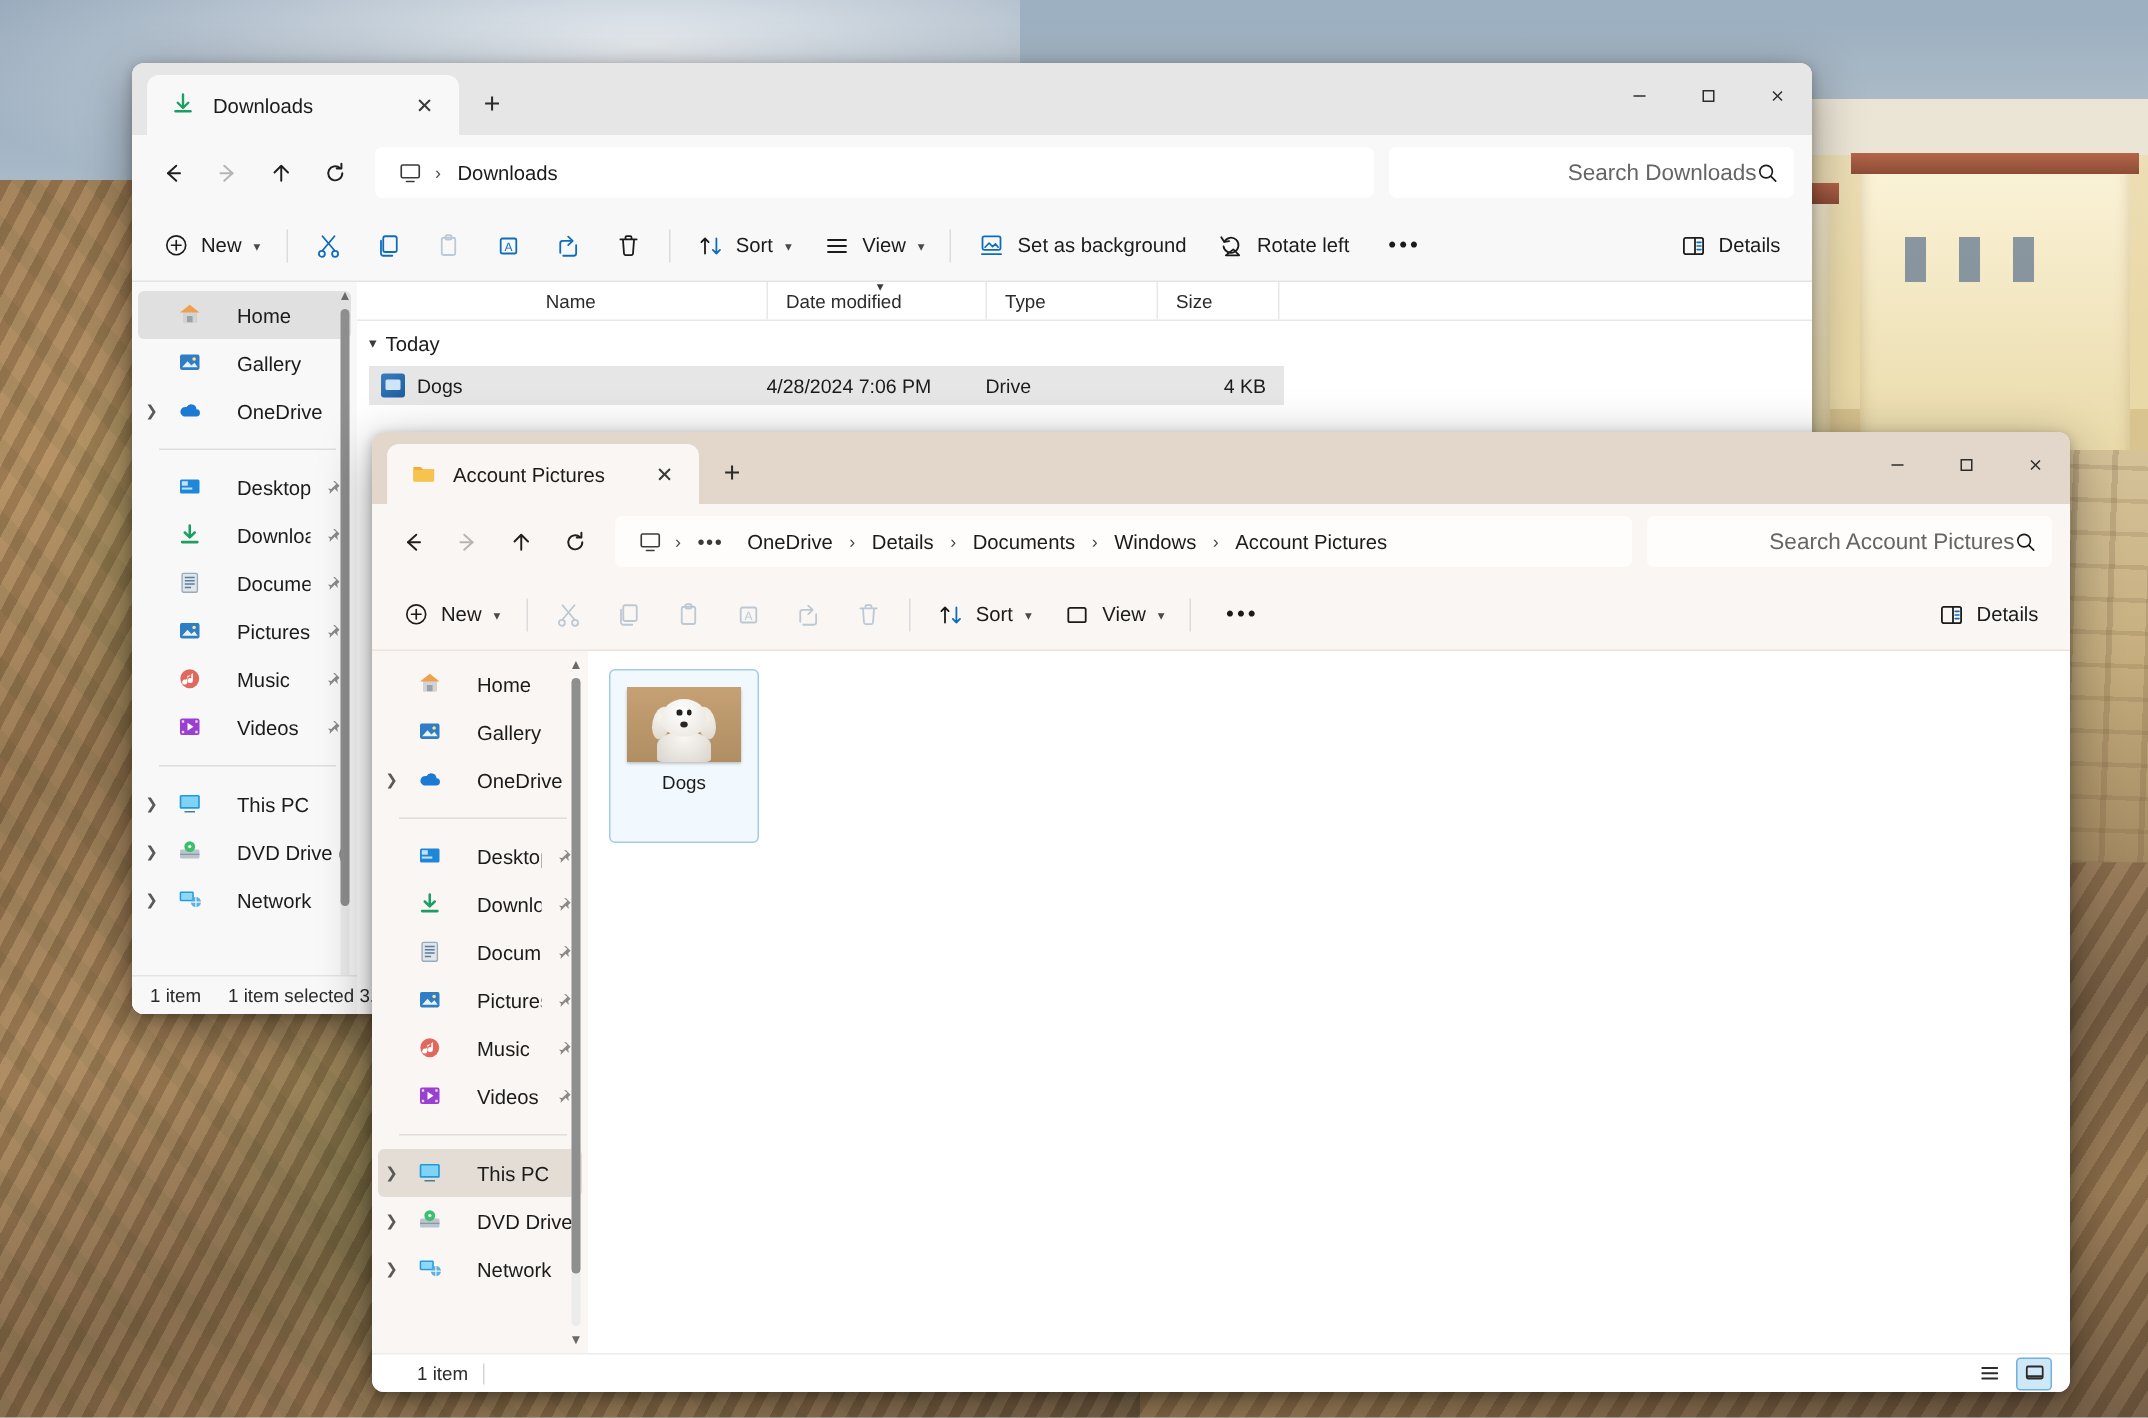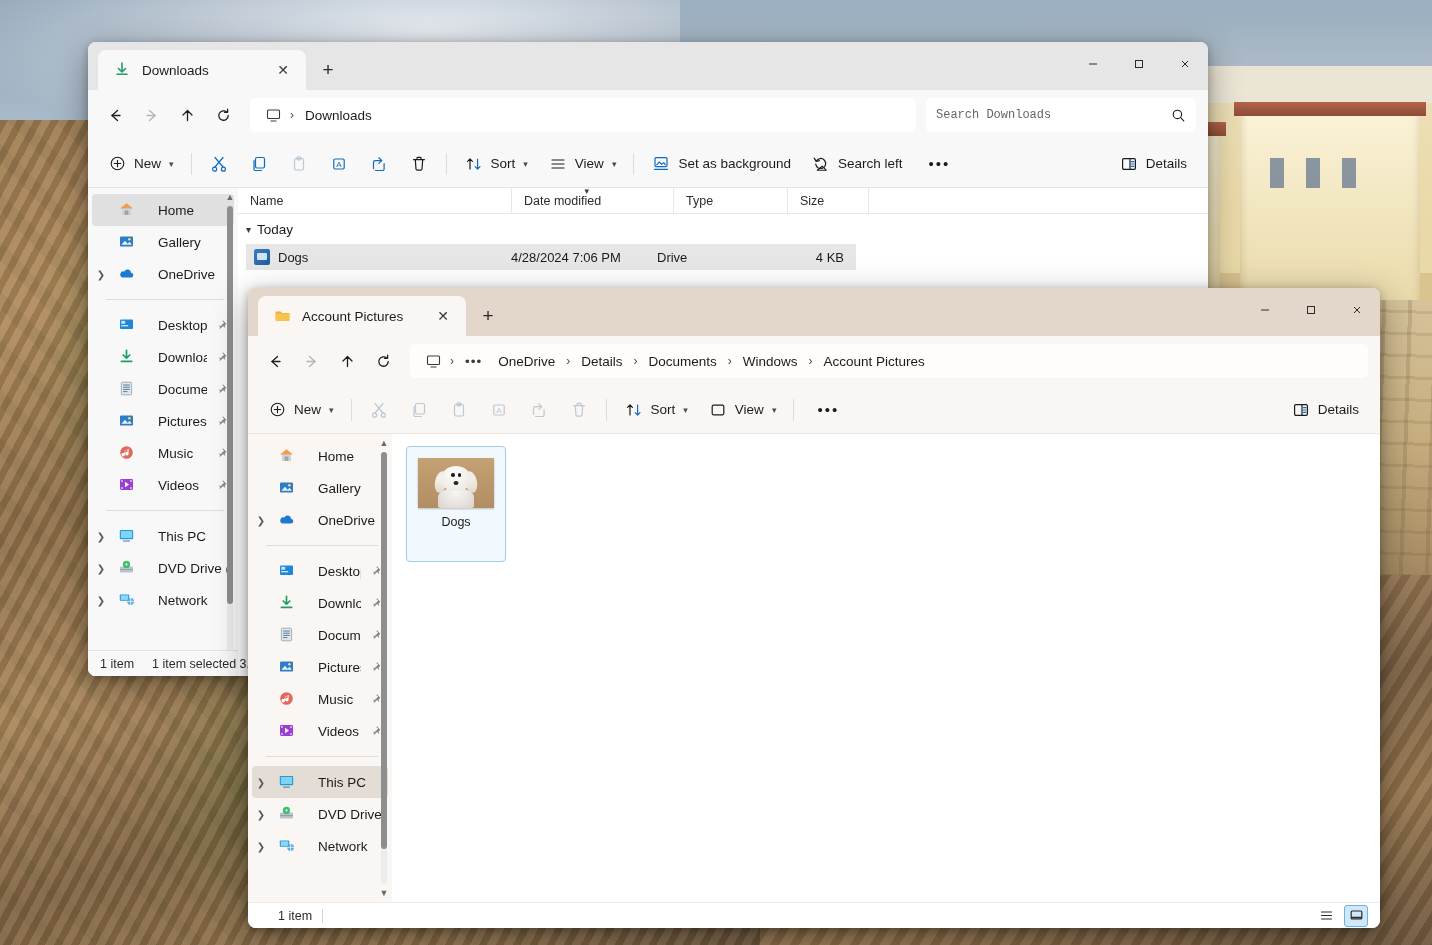--- a/index.html
+++ b/index.html
@@ -176,22 +176,23 @@
   }
 
   .searchbox {
     flex: 0 0 270px; height: 34px; margin-left: 8px;
     background: #ffffff; border-radius: 5px;
     display: flex; align-items: center; padding: 0 10px;
   }
   #win-account .searchbox { background: #fffdfb; }
   .searchbox input {
     border: 0; outline: 0; background: transparent;
-    flex: 1; font-size: 12px; color: #1b1b1b;
-    font-family: Liberation Mono, monospace;
+    flex: 1; font-size: 15px; color: #1b1b1b;
+    font-family: Liberation Sans, sans-serif;
+    text-align: right;
   }
   .searchbox input::placeholder { color: #656565; }
 
   
   .toolbar {
     height: 48px; flex: 0 0 48px;
     display: flex; align-items: center;
     padding: 0 12px 0 10px; gap: 2px;
     border-bottom: 1px solid #e3e3e3;
   }
@@ -261,21 +262,21 @@
     display: flex; align-items: center;
     border-bottom: 1px solid #e8e8e8;
     font-size: 12.5px; color: #2b2b2b;
     position: relative;
   }
   .col {
     padding-left: 12px; position: relative; height: 100%;
     display: flex; align-items: center;
     border-left: 1px solid #e8e8e8;
   }
-  .col:first-child { border-left: 0; }
+  .col:first-child { border-left: 0; justify-content: center; }
   .col .sortmark {
     position: absolute; left: 50%; top: -2px; font-size: 9px; color: #3a3a3a;
   }
 
   .group-head {
     height: 30px; display: flex; align-items: center; gap: 6px;
     padding-left: 8px; font-size: 13.5px; color: #1b1b1b;
   }
   .group-chev { font-size: 10px; color: #3a3a3a; }
 
@@ -568,21 +569,21 @@
       <span>Set as background</span>
     </div>
     <div class="tb-btn">
       <span class="tb-icon dark">
         <svg width="18" height="18" viewBox="0 0 18 18">
             <path d="M4.2 6.2a5 5 0 1 1-.5 3" fill="none" stroke="currentColor" stroke-width="1.2" stroke-linecap="round"></path>
             <path d="M2.2 3.2l2 3.1 3.2-.6" fill="none" stroke="currentColor" stroke-width="1.2" stroke-linecap="round" stroke-linejoin="round"></path>
             <path d="M5.2 15.2h9l-4-4z" fill="none" stroke="currentColor" stroke-width="1.1" stroke-linejoin="round"></path>
           </svg>
       </span>
-      <span>Search left</span>
+      <span>Rotate left</span>
     </div>
     <div class="tb-btn">
       <span class="dots">•••</span>
     </div>
 
     <div class="tb-spacer"></div>
 
     <div class="tb-btn">
       <span class="tb-icon blue">
         <svg width="18" height="18" viewBox="0 0 18 18">
@@ -772,21 +773,21 @@
 
     <div class="content">
       <div class="col-head">
         <div class="col" style="width:273px;">
           <span>Name</span>
         </div>
         <div class="col" style="width:146px;">
           <span class="sortmark">▾</span>
           <span>Date modified</span>
         </div>
-        <div class="col" style="width:114px;margin-left:16px;">
+        <div class="col" style="width:114px;">
           <span>Type</span>
         </div>
         <div class="col" style="width:81px;">
           <span>Size</span>
         </div>
         <div class="col" style="flex:1;"></div>
       </div>
 
       <div class="group-head">
         <span class="group-chev">▾</span>
@@ -884,20 +885,29 @@
       <span class="crumb-sep">›</span>
       <span class="crumb">Details</span>
       <span class="crumb-sep">›</span>
       <span class="crumb">Documents</span>
       <span class="crumb-sep">›</span>
       <span class="crumb">Windows</span>
       <span class="crumb-sep">›</span>
       <span class="crumb">Account Pictures</span>
     </div>
 
+    <div class="searchbox">
+      <input placeholder="Search Account Pictures" style="">
+      <span>
+        <svg width="15" height="15" viewBox="0 0 15 15">
+            <circle cx="6.4" cy="6.4" r="4.2" fill="none" stroke="#1b1b1b" stroke-width="1.1"></circle>
+            <path d="M9.6 9.6l3.2 3.2" stroke="#1b1b1b" stroke-width="1.1" stroke-linecap="round"></path>
+          </svg>
+      </span>
+    </div>
   </div>
 
   <div class="toolbar">
     <div class="tb-btn">
       <span class="tb-icon dark">
         <svg width="17" height="17" viewBox="0 0 17 17">
             <circle cx="8.5" cy="8.5" r="6.3" fill="none" stroke="currentColor" stroke-width="1.1"></circle>
             <path d="M8.5 5.3v6.4M5.3 8.5h6.4" stroke="currentColor" stroke-width="1.1" stroke-linecap="round"></path>
           </svg>
       </span>

